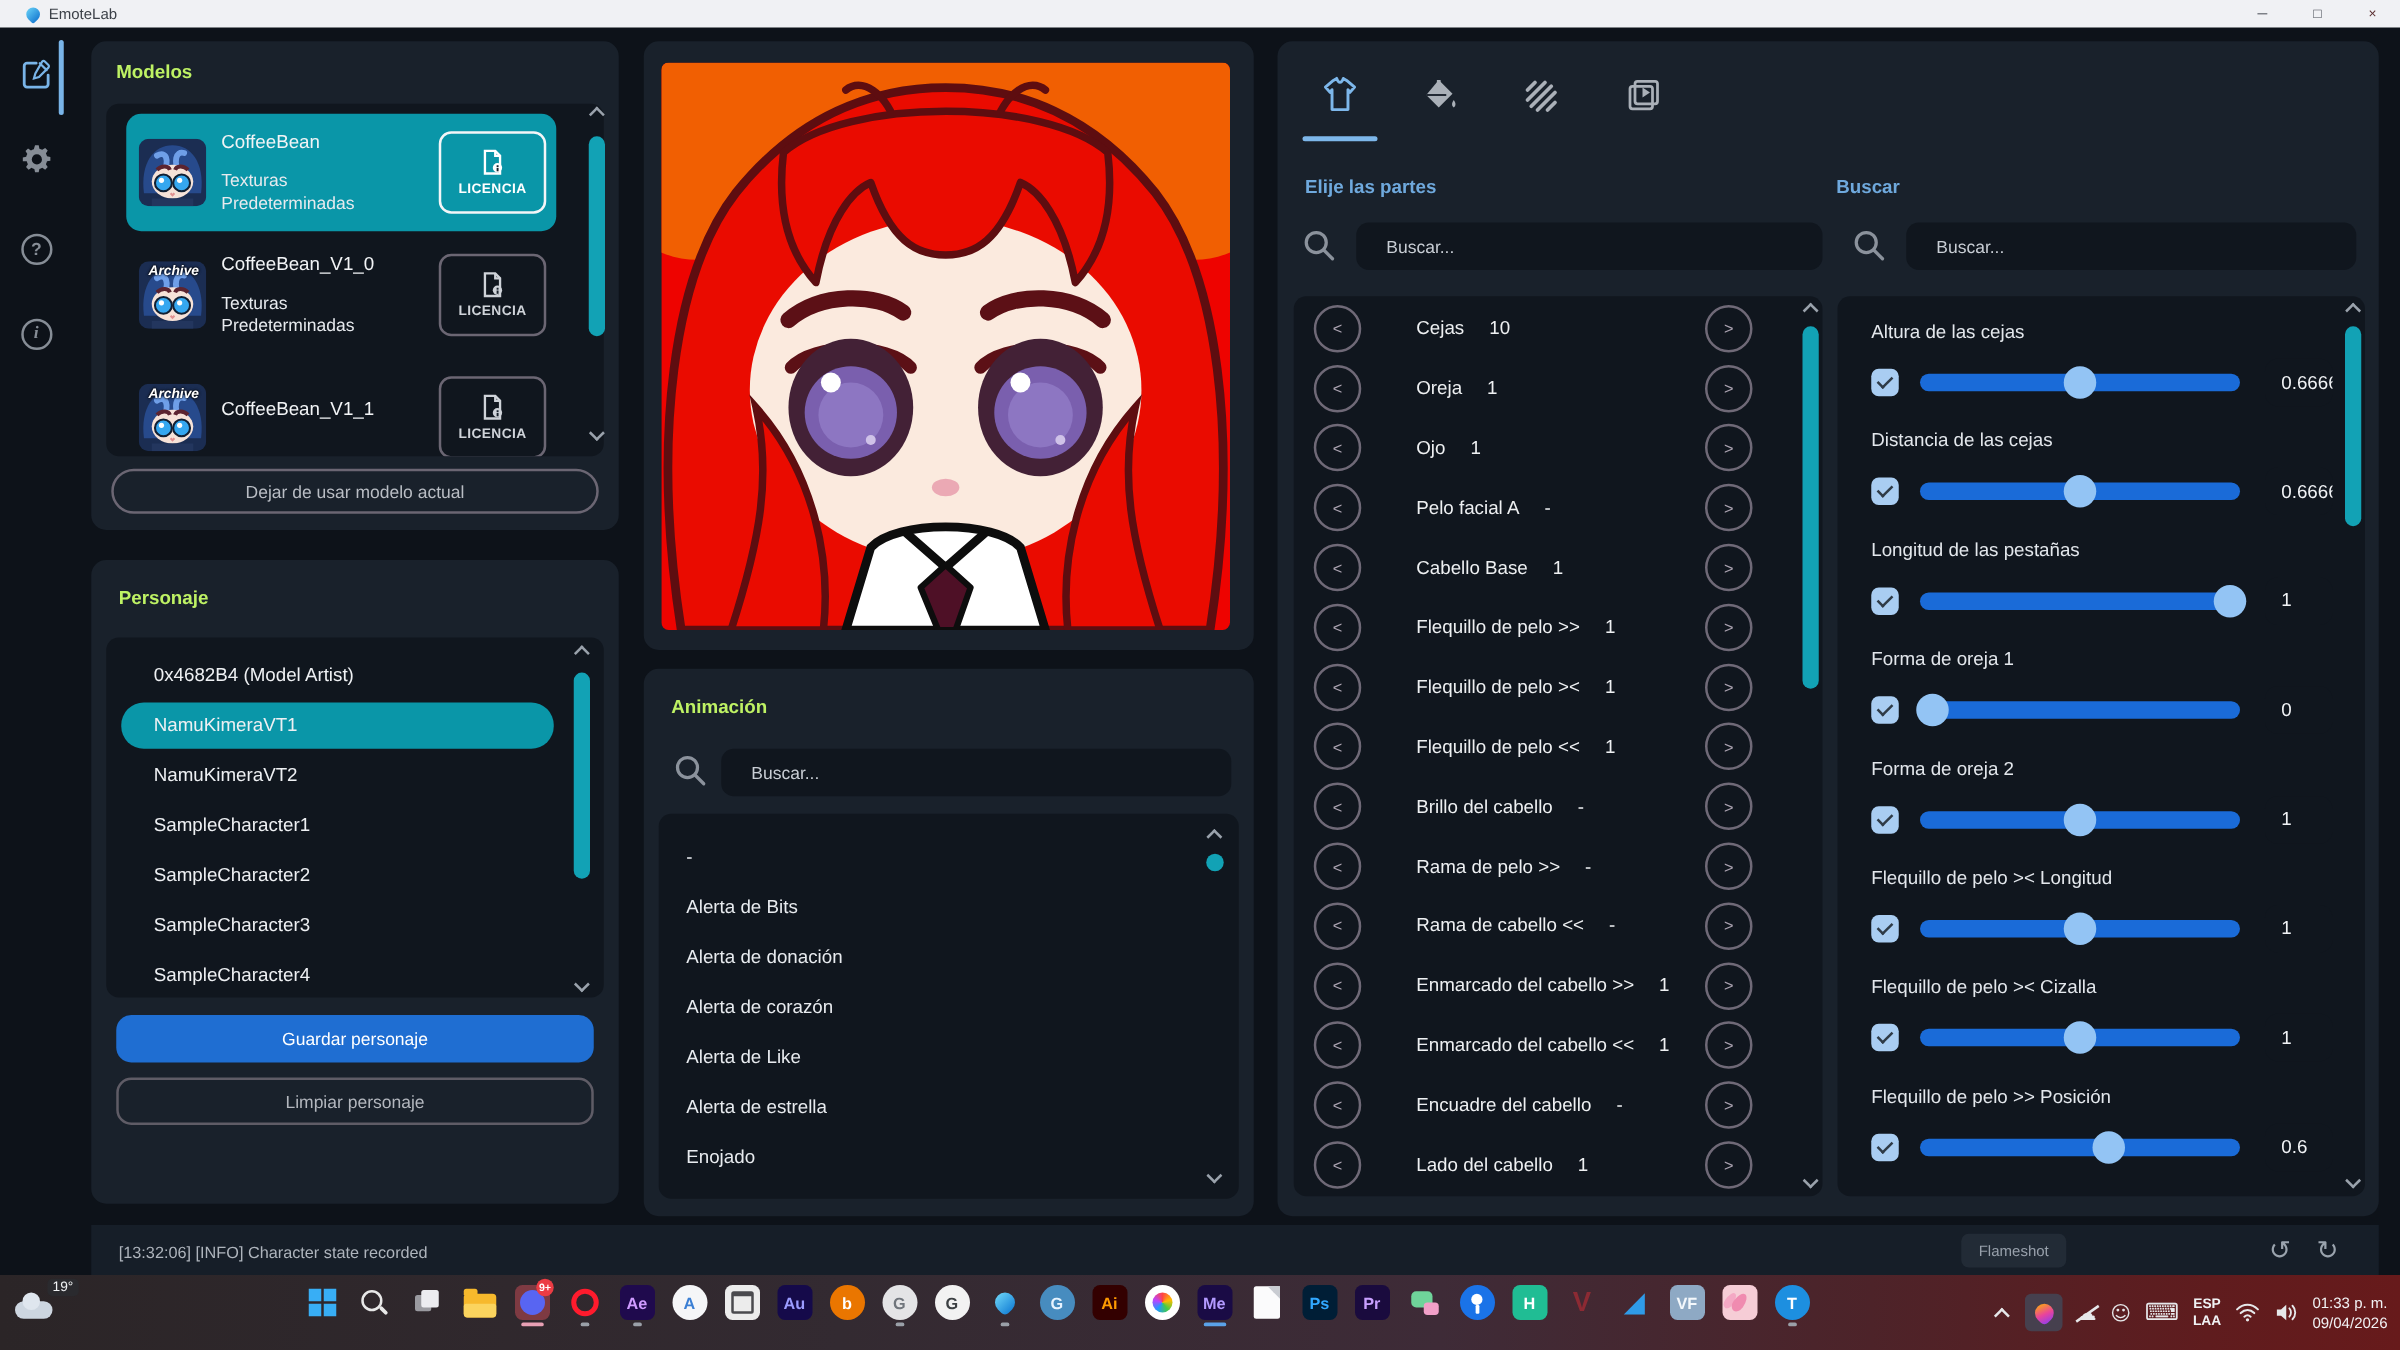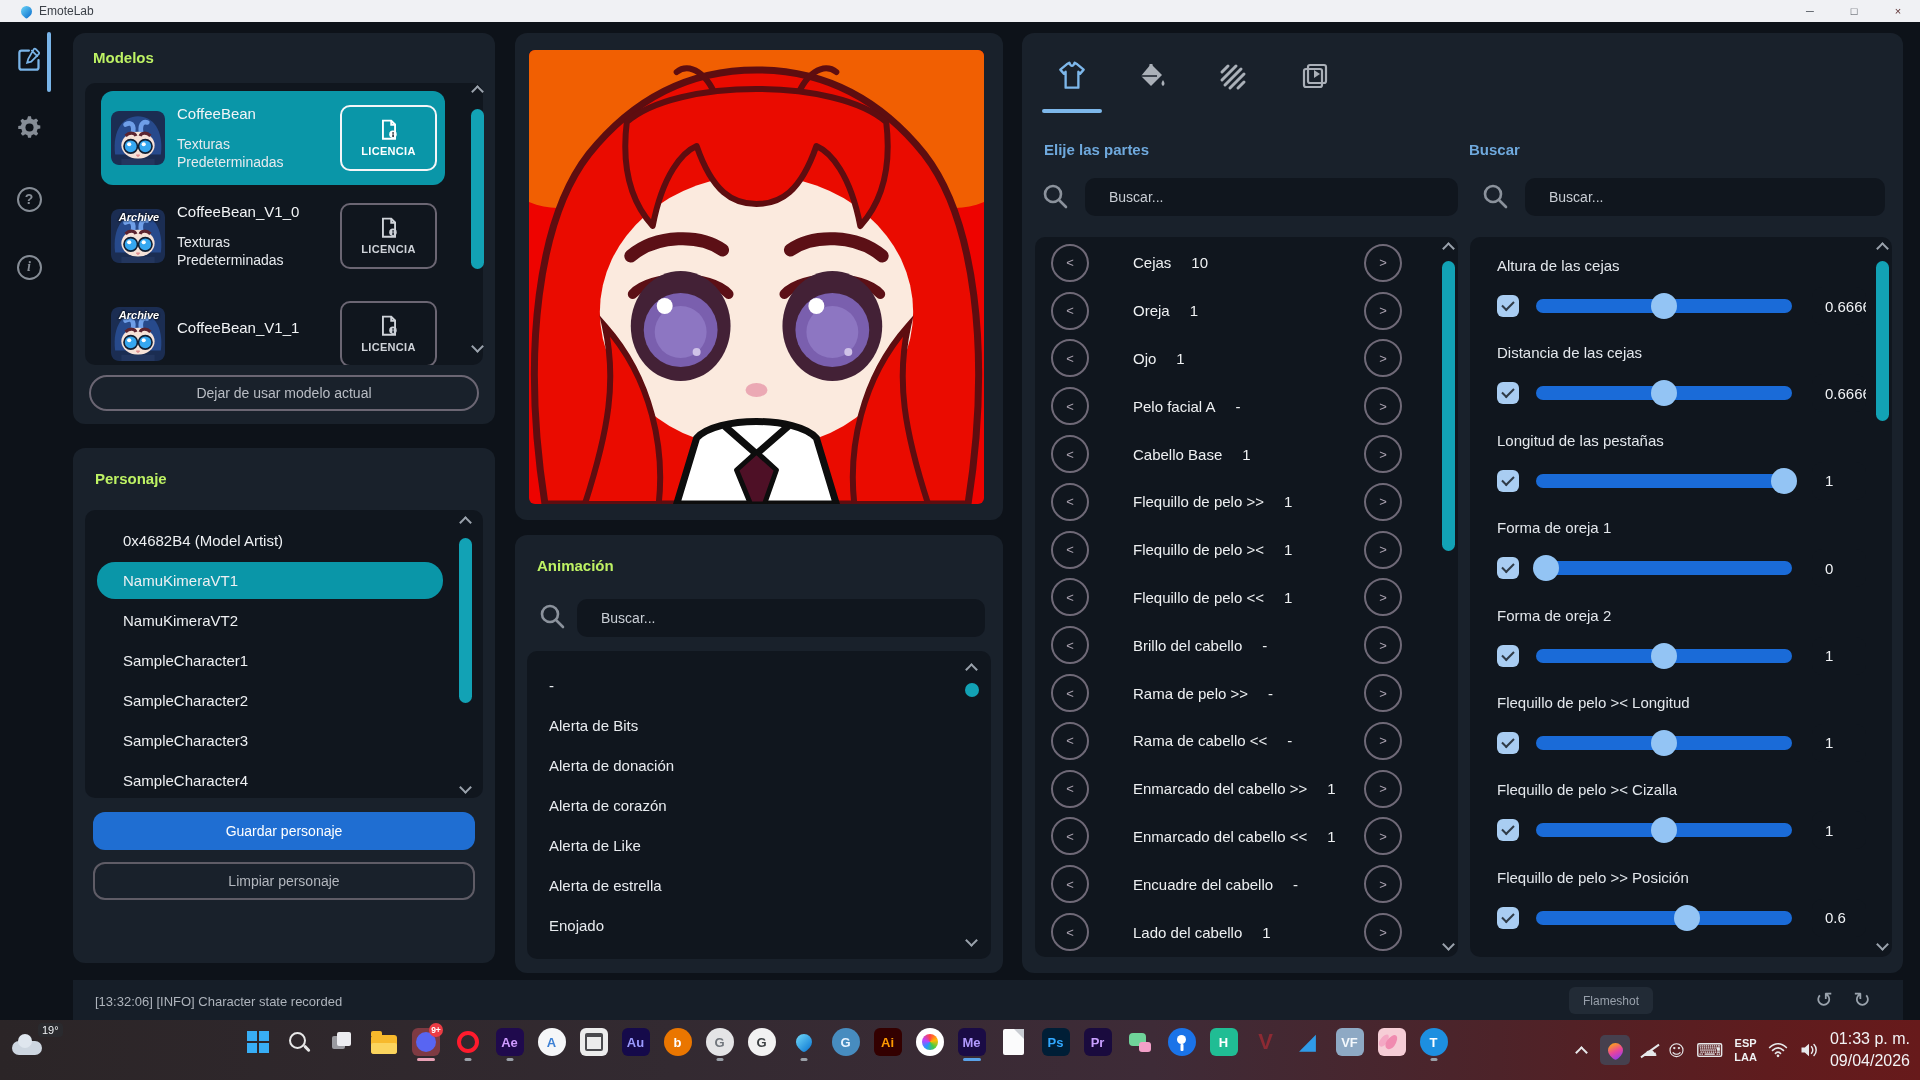--- a/index.html
+++ b/index.html
@@ -37,21 +37,21 @@
   .m-list { position:absolute; left:12px; right:12px; top:50px; height:282px; background:#10161e; border-radius:10px; overflow:hidden; padding:8px 0 0 16px; }
   .model-item { display:flex; align-items:center; width:344px; height:94px; border-radius:12px; margin-bottom:4px; padding:0 8px 0 10px; }
   .model-item.selected { background:#0a96a8; }
   .avatar { width:54px; height:54px; position:relative; flex:none; }
   .avatar svg { width:100%; height:100%; border-radius:8px; }
   .badge { position:absolute; top:2px; left:1px; width:100%; text-align:center; font-size:11px; font-style:italic; font-weight:bold; color:#fff; text-shadow:0 0 2px #000,0 0 2px #000; }
   .badge:empty { display:none; }
   .model-text { flex:1; padding-left:12px; }
   .model-name { font-size:15px; color:#f2f4f6; }
   .model-sub { font-size:14px; color:#e7eaee; margin-top:14px; width:130px; line-height:1.25; }
-  .license-btn { width:97px; height:66px; border:2px solid #6b6673; border-radius:10px; background:transparent; display:flex; flex-direction:column; align-items:center; justify-content:center; gap:4px; color:#cfd3d9; font-size:11px; font-weight:bold; letter-spacing:.3px; font-family:inherit; }
+  .license-btn { width:86px; height:66px; border:2px solid #6b6673; border-radius:10px; background:transparent; display:flex; flex-direction:column; align-items:center; justify-content:center; gap:4px; color:#cfd3d9; font-size:11px; font-weight:bold; letter-spacing:.3px; font-family:inherit; }
   .model-item.selected .license-btn { border-color:#f4f6f8; color:#fff; }
   .m-scroll { position:absolute; right:10px; top:54px; width:14px; }
   .stop-btn { position:absolute; left:16px; right:16px; top:342px; height:36px; border:2px solid #6b6673; border-radius:18px; background:transparent; color:#b9bdc4; font-size:14px; font-family:inherit; }
 
   
   #personaje { left:73px; top:426px; width:422px; height:515px; }
   #personaje .phead { position:absolute; left:22px; top:22px; }
   .c-list { position:absolute; left:12px; right:12px; top:62px; height:288px; background:#10161e; border-radius:10px; padding:12px 0 0 12px; overflow:hidden; }
   .char-item { width:346px; height:37px; margin-bottom:3px; display:flex; align-items:center; padding-left:26px; font-size:15px; color:#eef0f3; border-radius:18px; }
   .char-item.selected { background:#0a96a8; }
@@ -154,21 +154,21 @@
   .petal .tb-icon::before { content:""; width:9px; height:16px; background:#f08bb0; border-radius:50% 50% 50% 50%/60% 60% 40% 40%; transform:rotate(35deg); box-shadow:-7px 3px 0 -1px #f4a8c4; }
 
   .tray { position:absolute; right:10px; top:0; height:100%; display:flex; align-items:center; gap:11px; }
   .tray-chev { width:14px; height:12px; position:relative; }
   .tray-chev::before { content:""; position:absolute; left:2px; top:4px; width:7px; height:7px; border-left:2.2px solid #e6e8ea; border-top:2.2px solid #e6e8ea; transform:rotate(45deg); }
   .tray-flame { width:30px; height:30px; background:#46404e; border-radius:5px; display:flex; align-items:center; justify-content:center; }
   .tray-flame::before { content:""; width:15px; height:15px; background:linear-gradient(200deg,#ffb300,#e9449b 55%,#8e3df0); border-radius:50% 50% 50% 4px; transform:rotate(-45deg); }
   .tray-glyph { font-size:16px; color:#e6e8ea; position:relative; font-family:"DejaVu Sans",sans-serif; }
   .tray-glyph.slash::after { content:""; position:absolute; left:-2px; top:9px; width:22px; height:2px; background:#e6e8ea; transform:rotate(-35deg); }
   .tray-lang { font-size:11px; font-weight:bold; color:#f0f2f4; text-align:center; line-height:1.3; }
-  .tray-clock { font-size:16px; color:#f2f3f5; text-align:left; line-height:1.35; }
+  .tray-clock { font-size:12px; color:#f2f3f5; text-align:left; line-height:1.35; }
 </style>
 </head>
 <body>
 
 <div class="titlebar">
   <span class="tb-flame"></span>
   <span class="tb-title">EmoteLab</span>
   <div class="win-controls">
     <span>─</span>
     <span>□</span>

